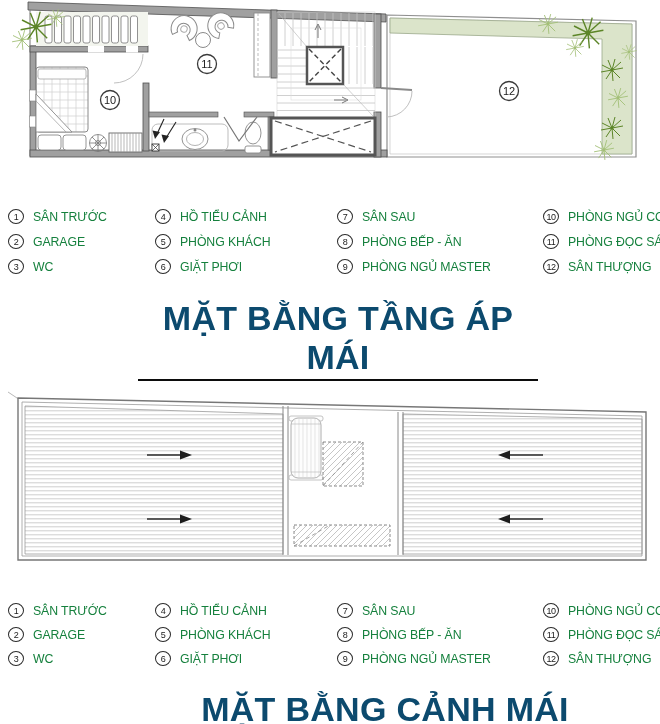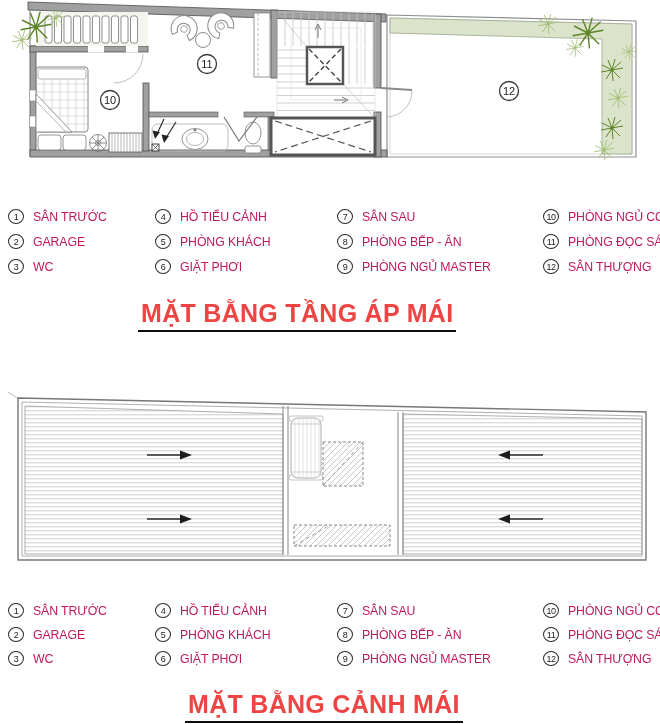--- a/index.html
+++ b/index.html
@@ -11,23 +11,23 @@
   .legend{position:absolute;left:0;width:660px;height:72px;}
   .legend-1{top:208px;}
   .legend-2{top:602px;}
   .li{position:absolute;display:flex;align-items:center;height:17px;}
   .c1{left:8px;}  .c2{left:155px;}  .c3{left:337px;}  .c4{left:543px;}
   .r1{top:0;} .r2{top:25px;} .r3{top:50px;}
   .legend-2 .r2{top:24px;} .legend-2 .r3{top:48px;}
   .num{box-sizing:border-box;width:16px;height:15px;border:1.3px solid #2b2b2b;border-radius:50%;
        display:flex;align-items:center;justify-content:center;font-size:9px;letter-spacing:-0.5px;
        color:#1a1a1a;flex:0 0 auto;}
-  .lab{margin-left:9px;font-size:12.3px;letter-spacing:-0.1px;color:#be185d;white-space:nowrap;}
-  .title{position:absolute;width:400px;font-size:25px;font-weight:bold;
-         letter-spacing:0.3px;color:#ef4444;}
+  .lab{margin-left:9px;font-size:12.3px;letter-spacing:-0.1px;color:#15803d;white-space:nowrap;}
+  .title{position:absolute;width:400px;text-align:center;font-size:34px;font-weight:bold;
+         letter-spacing:0.3px;color:#0c4a6e;}
   .title span{display:inline-block;border-bottom:2.5px solid #0c0c0c;padding:0 3px 2px;}
   .t1{left:138px;top:299px;}
   .t2{left:185px;top:690px;}
 </style>
 </head>
 <body>
 
 <div class="sheet">
 
   <svg class="plan-attic" width="660" height="192" viewBox="0 0 660 192">

